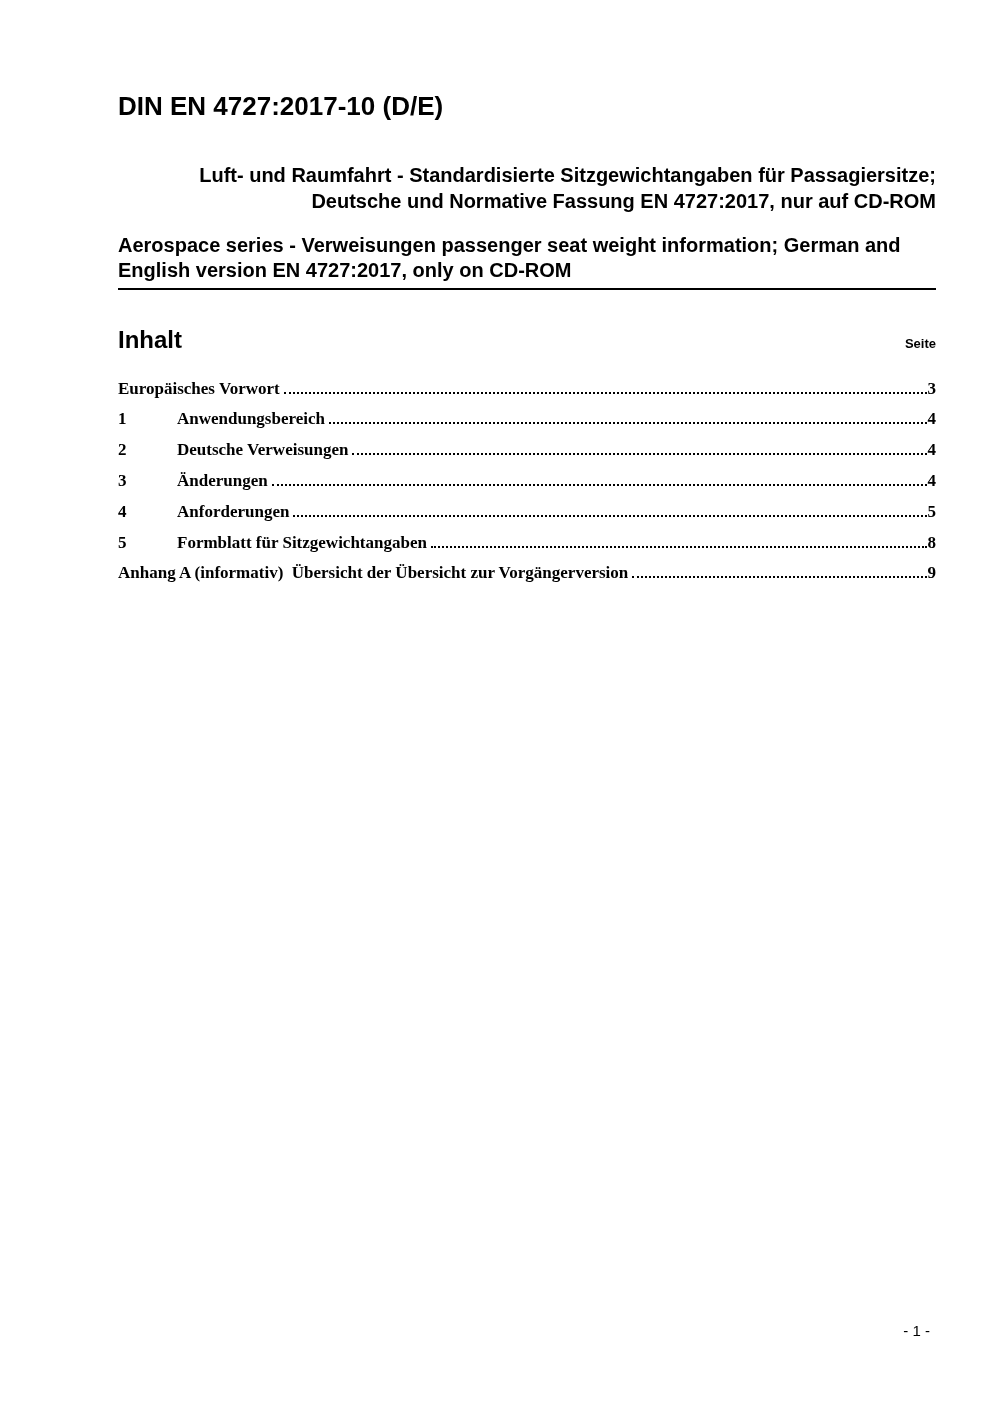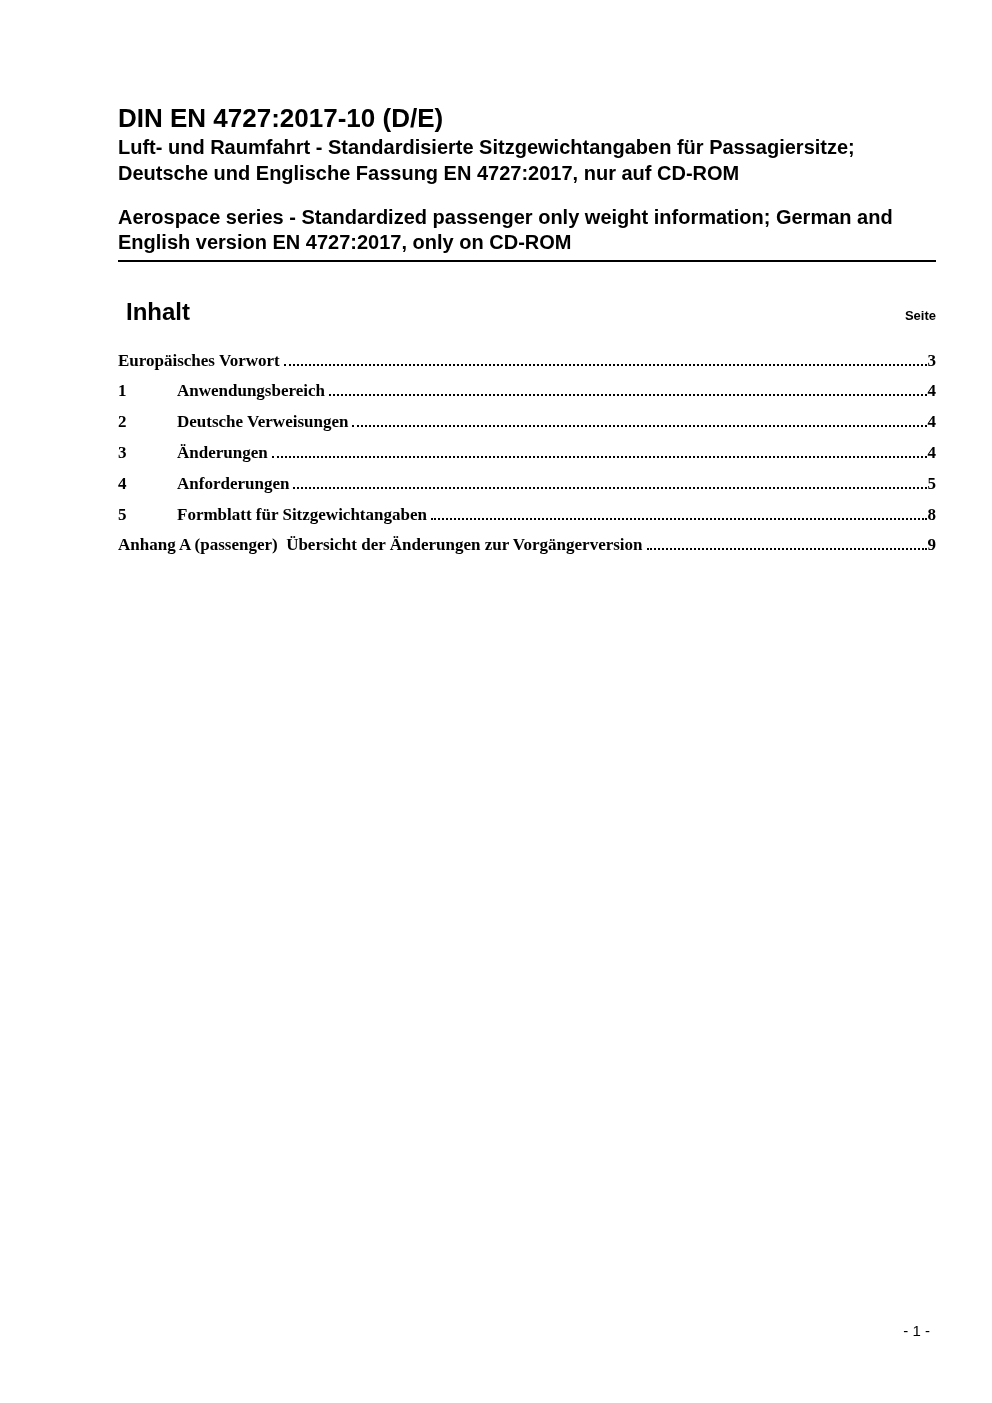--- a/index.html
+++ b/index.html
@@ -8,51 +8,50 @@
     position: relative;
     width: 992px;
     height: 1403px;
     background: #ffffff;
     color: #000000;
     overflow: hidden;
   }
   .content {
     position: absolute;
     left: 118px;
-    top: 16px;
+    top: 4px;
     width: 818px;
   }
   .doc-title {
     margin-top: 88px;
     font-family: "Liberation Sans", sans-serif;
     font-weight: bold;
     font-size: 26px;
     line-height: 1.15;
   }
   .subtitle {
     font-family: "Liberation Sans", sans-serif;
     font-weight: bold;
     font-size: 20px;
     line-height: 25px;
   }
-  .subtitle-de { line-height: 26px; }
+  .subtitle-de { margin-top: 40px; line-height: 26px; text-align: right; }
   .subtitle-en { margin-top: 19px; }
   .header-divider {
     border: 0;
     border-top: 2px solid #000000;
     margin-top: 5px;
   }
   .toc-header {
     display: flex;
     justify-content: space-between;
     align-items: baseline;
     margin-top: 36px;
     font-family: "Liberation Sans", sans-serif;
     font-weight: bold;
-    margin-left: 8px;
   }
   .toc-heading { font-size: 24px; line-height: 1.2; }
   .toc-page-label { font-size: 13px; }
   .toc-list {
     margin-top: 24px;
     font-family: Liberation Serif, serif;
     font-weight: bold;
     font-size: 17px;
   }
   .toc-row {
@@ -86,25 +85,25 @@
 </head>
 <body>
 
 <div class="page">
   <div class="content">
 
     <h1 class="doc-title">DIN EN 4727:2017-10 (D/E)</h1>
 
     <div class="subtitle subtitle-de">
       <div>Luft- und Raumfahrt - Standardisierte Sitzgewichtangaben für Passagiersitze;</div>
-      <div>Deutsche und Englische Fassung EN 4727:2017, nur auf CD-ROM</div>
+      <div>Deutsche und Normative Fassung EN 4727:2017, nur auf CD-ROM</div>
     </div>
 
     <div class="subtitle subtitle-en">
-      <div>Aerospace series - Standardized passenger only weight information; German and</div>
+      <div>Aerospace series - Verweisungen passenger seat weight information; German and</div>
       <div>English version EN 4727:2017, only on CD-ROM</div>
     </div>
 
     <div class="header-divider"></div>
 
     <div class="toc-header">
       <div class="toc-heading">Inhalt</div>
       <div class="toc-page-label">Seite</div>
     </div>
 
@@ -147,21 +146,21 @@
 
       <div class="toc-row">
         <span class="toc-num">5</span>
         <span class="toc-label">Formblatt für Sitzgewichtangaben</span>
         <span class="toc-leader"></span>
         <span class="toc-page">8</span>
       </div>
 
       <div class="toc-row">
 
-        <span class="toc-label">Anhang A (passenger)  Übersicht der Änderungen zur Vorgängerversion</span>
+        <span class="toc-label">Anhang A (informativ)  Übersicht der Übersicht zur Vorgängerversion</span>
         <span class="toc-leader"></span>
         <span class="toc-page">9</span>
       </div>
 
     </div>
   </div>
 
   <div class="page-footer">- 1 -</div>
 </div>
 

